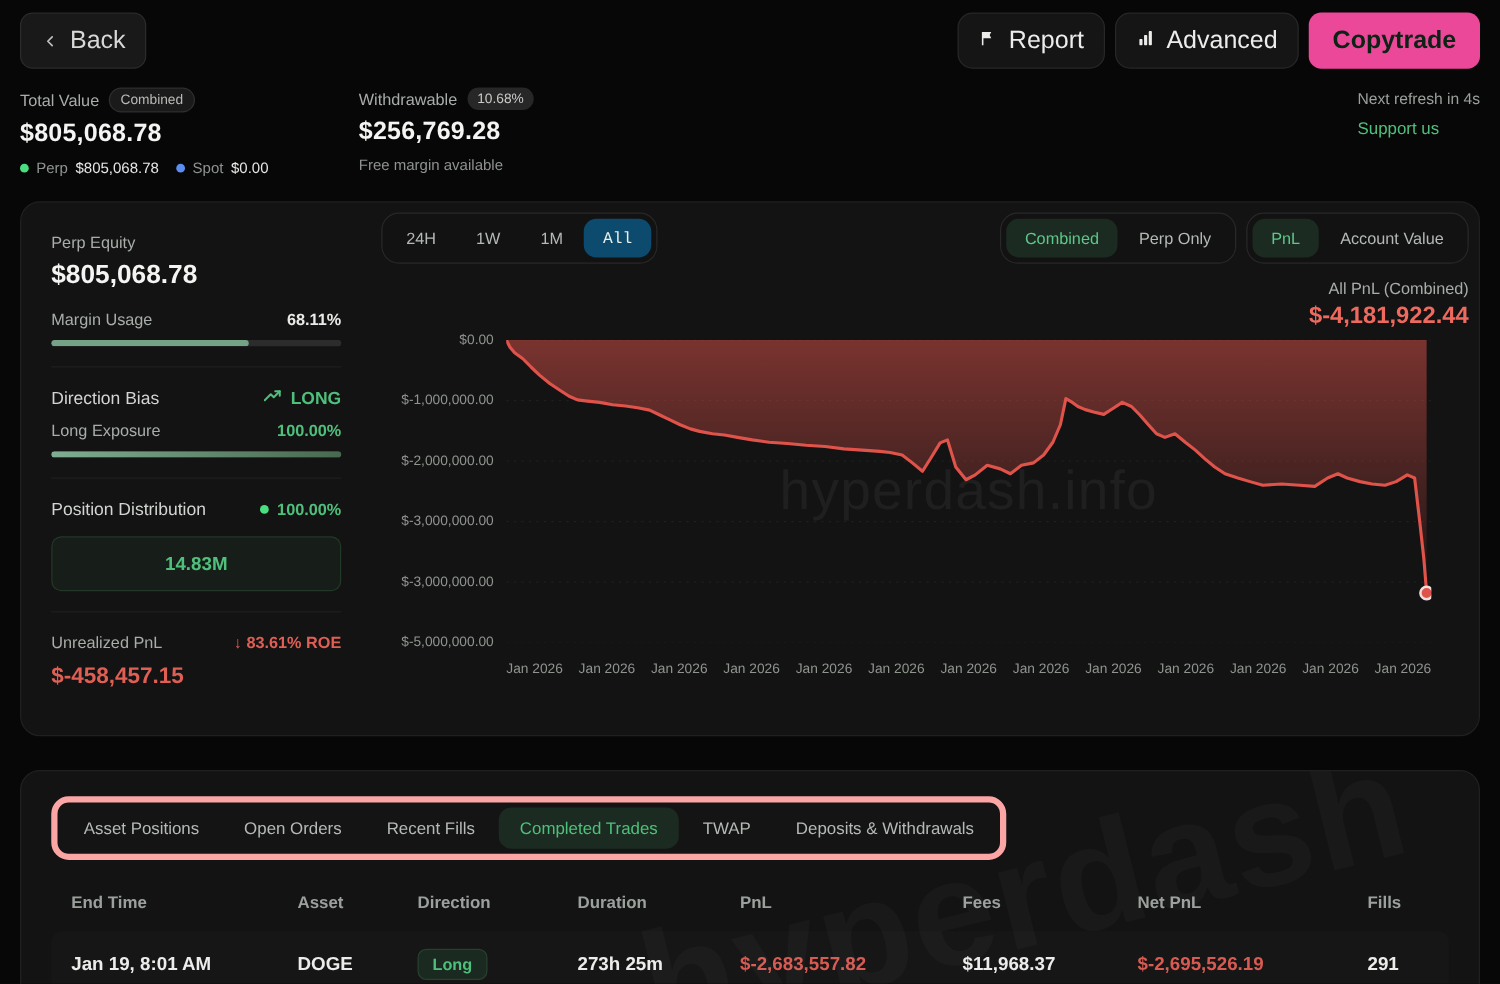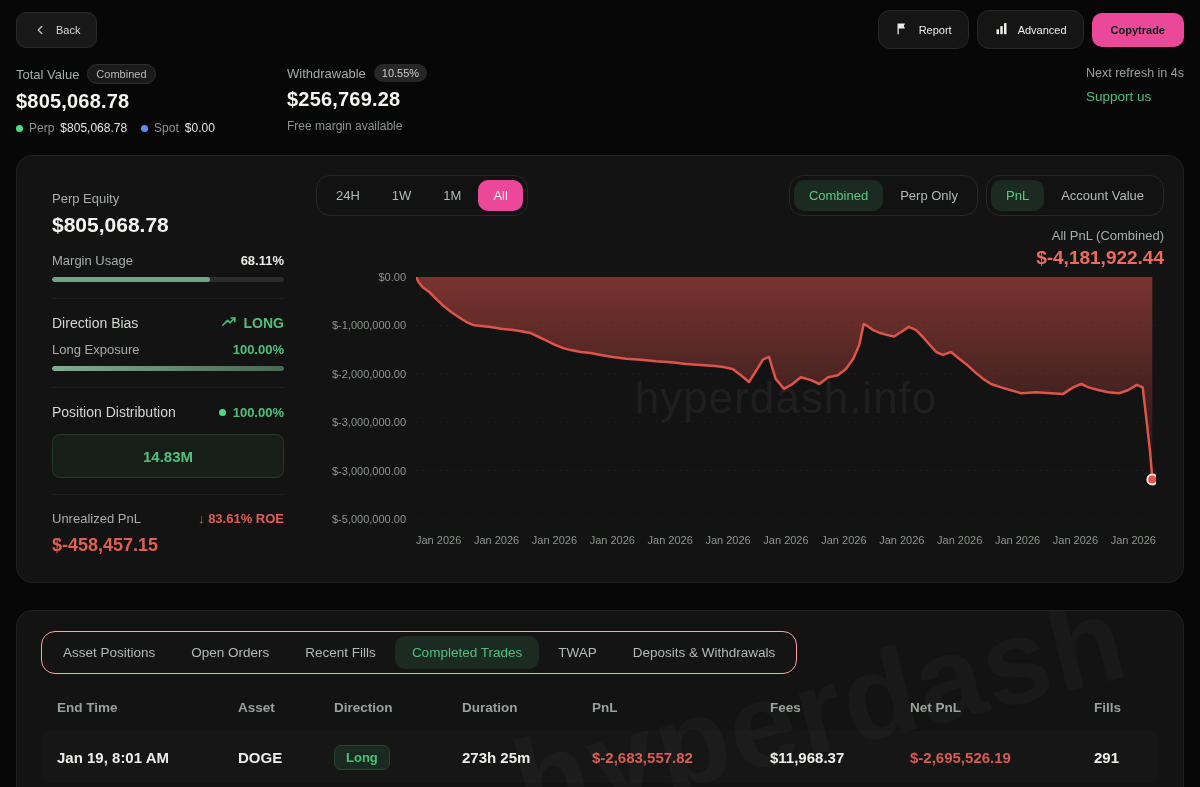--- a/index.html
+++ b/index.html
@@ -2,21 +2,21 @@
 <html><head>
 <meta charset="utf-8">
 <style>
   * { margin:0; padding:0; box-sizing:border-box; }
   html,body { width:1200px; height:787px; overflow:hidden; }
   body { background:#070707; color:#e9e9e7; font-family:"Liberation Sans", sans-serif; position:relative; }
 
   
   .topbar { display:flex; align-items:center; gap:8px; padding:10px 16px 0 16px; }
   .btn { display:flex; align-items:center; gap:9px; background:#191919; border:1px solid #2b2b2b;
-         border-radius:10px; padding:10px 16px; font-size:11px; color:#d8d8d6; cursor:pointer; white-space:nowrap; }
+         border-radius:10px; padding:10px 16px; font-size:20px; color:#d8d8d6; cursor:pointer; white-space:nowrap; }
   .pill-addr { background:#1a1a1a; }
   .addr-text { color:#f0f0ee; }
   .icon-btn { display:inline-flex; align-items:center; color:#a9a9a7; }
   .spacer { flex:1; }
   .btn.dark2 { background:#151515; border-color:#272727; color:#ececea; border-radius:12px; }
   .btn.copytrade { background:#ec4899; border:none; color:#0c2316; font-weight:700; padding:11px 19px; }
   .chev { display:inline-flex; color:#bdbdbb; }
 
   
   .stats { display:flex; padding:15px 16px 0 16px; }
@@ -34,21 +34,21 @@
   .dot { width:7px; height:7px; border-radius:50%; display:inline-block; }
   .dot-green { background:#4ade80; }
   .dot-blue { background:#5b8def; }
   .sub-strong { color:#e6e6e4; }
   .stat-right { }
   .refresh { font-size:12.5px; color:#9aa09c; margin-top:2px; }
   .support { font-size:13.5px; color:#4fc07c; margin-top:9px; cursor:pointer; }
 
   
   .card { background:#131313; border:1px solid #202020; border-radius:16px; }
-  .main-card { margin:20px 16px 0 16px; height:428px; display:flex; padding:19px; }
+  .main-card { margin:20px 16px 0 16px; height:428px; display:flex; padding:8px; }
 
   .left-panel { width:264px; padding:16px 16px 0 16px; flex:none; }
   .sec-label { font-size:13px; color:#a8ada9; }
   .big-value { margin:7px 0 16px 0; font-size:21px; font-weight:700; color:#f4f4f2; }
   .kv-row { display:flex; justify-content:space-between; align-items:center; }
   .kv-val { font-size:13px; color:#eaeae8; font-weight:600; }
   .track { margin-top:9px; height:5px; border-radius:3px; background:#2c2c2c; overflow:hidden; }
   .fill { height:100%; border-radius:3px; background:#74a287; }
   .fill-grad { background:linear-gradient(90deg,#7fae92,#47694f); }
   .divider { border-bottom:1px solid #1f1f1f; margin:16px 0; }
@@ -60,21 +60,21 @@
             border:1px solid rgba(94,199,127,0.16); display:flex; align-items:center; justify-content:center;
             font-size:15px; font-weight:600; color:#4fc07c; }
   .roe { font-size:13px; color:#df5f55; font-weight:600; }
   .upnl-value { margin-top:9px; font-size:18px; font-weight:700; color:#df5f55; }
 
   
   .chart-col { flex:1; padding-left:16px; display:flex; flex-direction:column; }
   .chart-head { display:flex; justify-content:space-between; align-items:flex-start; }
   .tab-group { display:inline-flex; gap:2px; background:#121212; border:1px solid #282828; border-radius:14px; padding:4px; }
   .tab { padding:8px 15px; border-radius:10px; font-size:13px; color:#b4b9b5; cursor:pointer; white-space:nowrap; }
-  .tab.sel-light { background:#ec4899; color:#e8f0ea; }
+  .tab.sel-light { background:#0c4a6e; color:#e8f0ea;font-family:Liberation Mono, monospace; }
   .tab.sel-green { background:#1c2b21; color:#5ec78a; }
   .head-right { display:flex; gap:8px; }
   .show-trades { background:#121212; border:1px solid #282828; border-radius:14px; padding:12px 17px;
                  font-size:13px; color:#b4b9b5; cursor:pointer; }
   .pnl-summary { text-align:right; margin-top:12px; }
   .pnl-label { font-size:13px; color:#a8ada9; }
   .pnl-value { margin-top:4px; font-size:19px; font-weight:700; color:#ee6a5f; }
 
   .chart-body { display:flex; margin-top:8px; }
   .y-axis { width:100px; position:relative; height:242px; flex:none; }
@@ -82,21 +82,21 @@
   .plot { position:relative; width:740px; height:242px; }
   .plot svg { position:absolute; inset:0; }
   .watermark { position:absolute; inset:0; display:flex; align-items:center; justify-content:center;
                font-size:44px; font-weight:500; color:rgba(255,255,255,0.05); letter-spacing:1px; pointer-events:none; }
   #gridlines line { stroke:rgba(255,255,255,0.05); stroke-dasharray:2 4; }
   .x-axis { display:flex; justify-content:space-between; margin:15px 0 0 100px; width:740px;
             font-size:11px; color:#8f948f; }
 
   
   .bottom-card { margin:27px 16px 0 16px; height:240px; padding:20px 24px; position:relative; overflow:hidden; }
-  .btabs { display:inline-flex; gap:2px; background:#141414; border:1px solid #fca5a5; border-radius:14px; padding:4px;justify-content:flex-end; }
+  .btabs { display:inline-flex; gap:2px; background:#141414; border:5px solid #fca5a5; border-radius:14px; padding:4px;justify-content:flex-end; }
   .btab { padding:9px 17px; border-radius:10px; font-size:13.5px; color:#b5bab6; cursor:pointer; white-space:nowrap; }
   .btab.sel { background:#1c2b21; color:#4fc07c; }
   .tgrid { display:grid; grid-template-columns:181px 96px 128px 130px 178px 140px 184px 1fr;
            align-items:center; padding-left:16px;font-weight:bold; }
   .thead { margin-top:26px; font-size:13.5px; color:#9aa09c; }
   .trow { margin-top:16px; height:52px; border-radius:8px; background:rgba(255,255,255,0.015);
           font-size:15px; color:#ececea; cursor:pointer; }
   .neg { color:#d75b52; }
   .badge-long { display:inline-block; width:max-content; padding:4px 11px; border-radius:7px; font-size:13px;
                 background:#1b2a20; border:1px solid #27402f; color:#4fc07c; }
@@ -151,21 +151,21 @@
       <span>Perp</span>
       <span class="sub-strong">$805,068.78</span>
       <span class="dot dot-blue" style="margin-left:8px"></span>
       <span>Spot</span>
       <span class="sub-strong">$0.00</span>
     </div>
   </div>
   <div class="stat-col2">
     <div class="stat-label-row">
       <span class="stat-label">Withdrawable</span>
-      <span class="badge badge-gray">10.55%</span>
+      <span class="badge badge-gray">10.68%</span>
     </div>
     <div class="stat-value">$256,769.28</div>
     <div class="stat-sub">
         <span>Free margin available</span>
       </div>
   </div>
   <div class="spacer"></div>
   <div class="stat-right">
     <div class="refresh">Next refresh in 4s</div>
     <div class="support">Support us</div>

